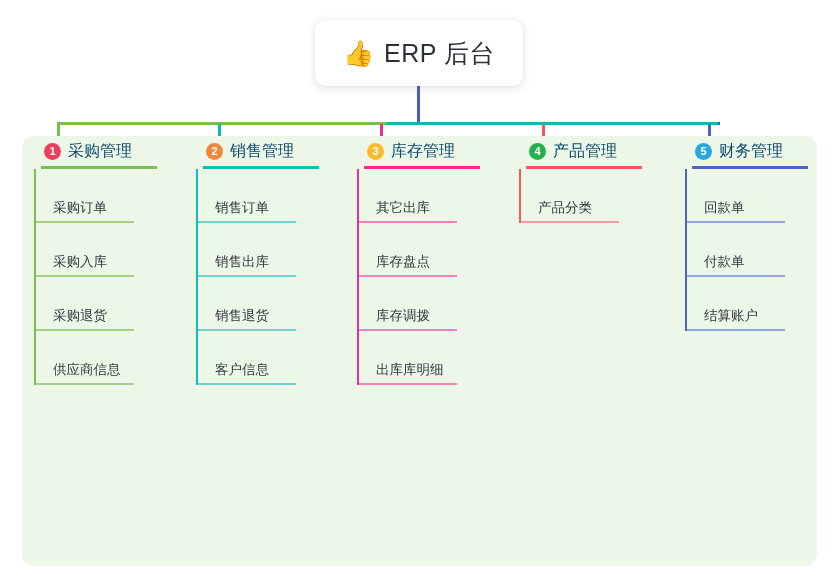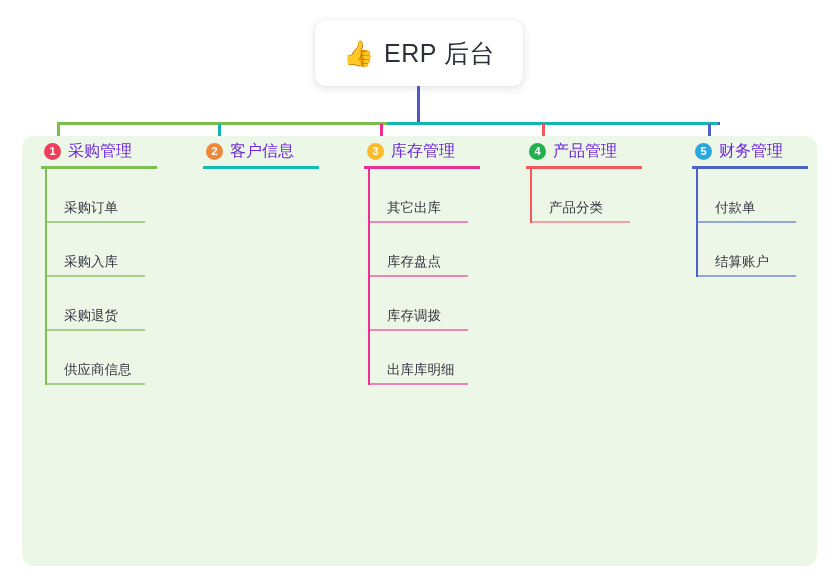--- a/index.html
+++ b/index.html
@@ -47,24 +47,24 @@
   .col-head {
     display: flex; align-items: center; gap: 7px;
     height: 30px; padding-left: 12px;
   }
   .badge {
     width: 17px; height: 17px; border-radius: 50%;
     color: #fff; font-size: 11px; font-weight: bold;
     display: flex; align-items: center; justify-content: center;
     flex: 0 0 auto;
   }
-  .col-title { font-size: 16px; color: #6d28d9; white-space: nowrap; }
+  .col-title { font-size: 16px; color: #0c4a6e; white-space: nowrap; }
   .head-rule { height: 3px; margin-left: 9px; }
 
-  .leaves { position: relative; margin-left: 13px; }
+  .leaves { position: relative; margin-left: 2px; }
   .spine { position: absolute; left: 0; top: 0; width: 2px; height: 100%; }
   .leaf {
     position: relative; height: 54px;
     display: flex; align-items: flex-end;
     padding-left: 19px; padding-bottom: 6px;
   }
   .leaf-label { font-size: 13.5px; color: #33373f; white-space: nowrap; }
   .leaf-rule {
     position: absolute; left: 2px; bottom: 0; height: 2px;
   }
@@ -115,23 +115,42 @@
             </div>
             <div class="leaf">
               <span class="leaf-label">供应商信息</span>
               <div class="leaf-rule" style="background: rgb(166, 207, 135); width: 98px;"></div>
             </div>
           </div>
         </div>
         <div class="column" style="left: 172px;">
           <div class="col-head">
             <span class="badge" style="background: rgb(240, 136, 60);">2</span>
-            <span class="col-title">客户信息</span>
+            <span class="col-title">销售管理</span>
           </div>
           <div class="head-rule" style="background: rgb(18, 189, 180); width: 116px;"></div>
+          <div class="leaves">
+            <div class="spine" style="background: rgb(18, 189, 180);"></div>
+            <div class="leaf">
+              <span class="leaf-label">销售订单</span>
+              <div class="leaf-rule" style="background: rgb(111, 210, 204); width: 98px;"></div>
+            </div>
+            <div class="leaf">
+              <span class="leaf-label">销售出库</span>
+              <div class="leaf-rule" style="background: rgb(111, 210, 204); width: 98px;"></div>
+            </div>
+            <div class="leaf">
+              <span class="leaf-label">销售退货</span>
+              <div class="leaf-rule" style="background: rgb(111, 210, 204); width: 98px;"></div>
+            </div>
+            <div class="leaf">
+              <span class="leaf-label">客户信息</span>
+              <div class="leaf-rule" style="background: rgb(111, 210, 204); width: 98px;"></div>
+            </div>
+          </div>
         </div>
         <div class="column" style="left: 333px;">
           <div class="col-head">
             <span class="badge" style="background: rgb(252, 187, 43);">3</span>
             <span class="col-title">库存管理</span>
           </div>
           <div class="head-rule" style="background: rgb(237, 47, 146); width: 116px;"></div>
           <div class="leaves">
             <div class="spine" style="background: rgb(237, 47, 146);"></div>
             <div class="leaf">
@@ -168,20 +187,24 @@
         </div>
         <div class="column" style="left: 661px;">
           <div class="col-head">
             <span class="badge" style="background: rgb(41, 168, 224);">5</span>
             <span class="col-title">财务管理</span>
           </div>
           <div class="head-rule" style="background: rgb(79, 99, 198); width: 116px;"></div>
           <div class="leaves">
             <div class="spine" style="background: rgb(79, 99, 198);"></div>
             <div class="leaf">
+              <span class="leaf-label">回款单</span>
+              <div class="leaf-rule" style="background: rgb(147, 165, 224); width: 98px;"></div>
+            </div>
+            <div class="leaf">
               <span class="leaf-label">付款单</span>
               <div class="leaf-rule" style="background: rgb(147, 165, 224); width: 98px;"></div>
             </div>
             <div class="leaf">
               <span class="leaf-label">结算账户</span>
               <div class="leaf-rule" style="background: rgb(147, 165, 224); width: 98px;"></div>
             </div>
           </div>
         </div>
       </div>

